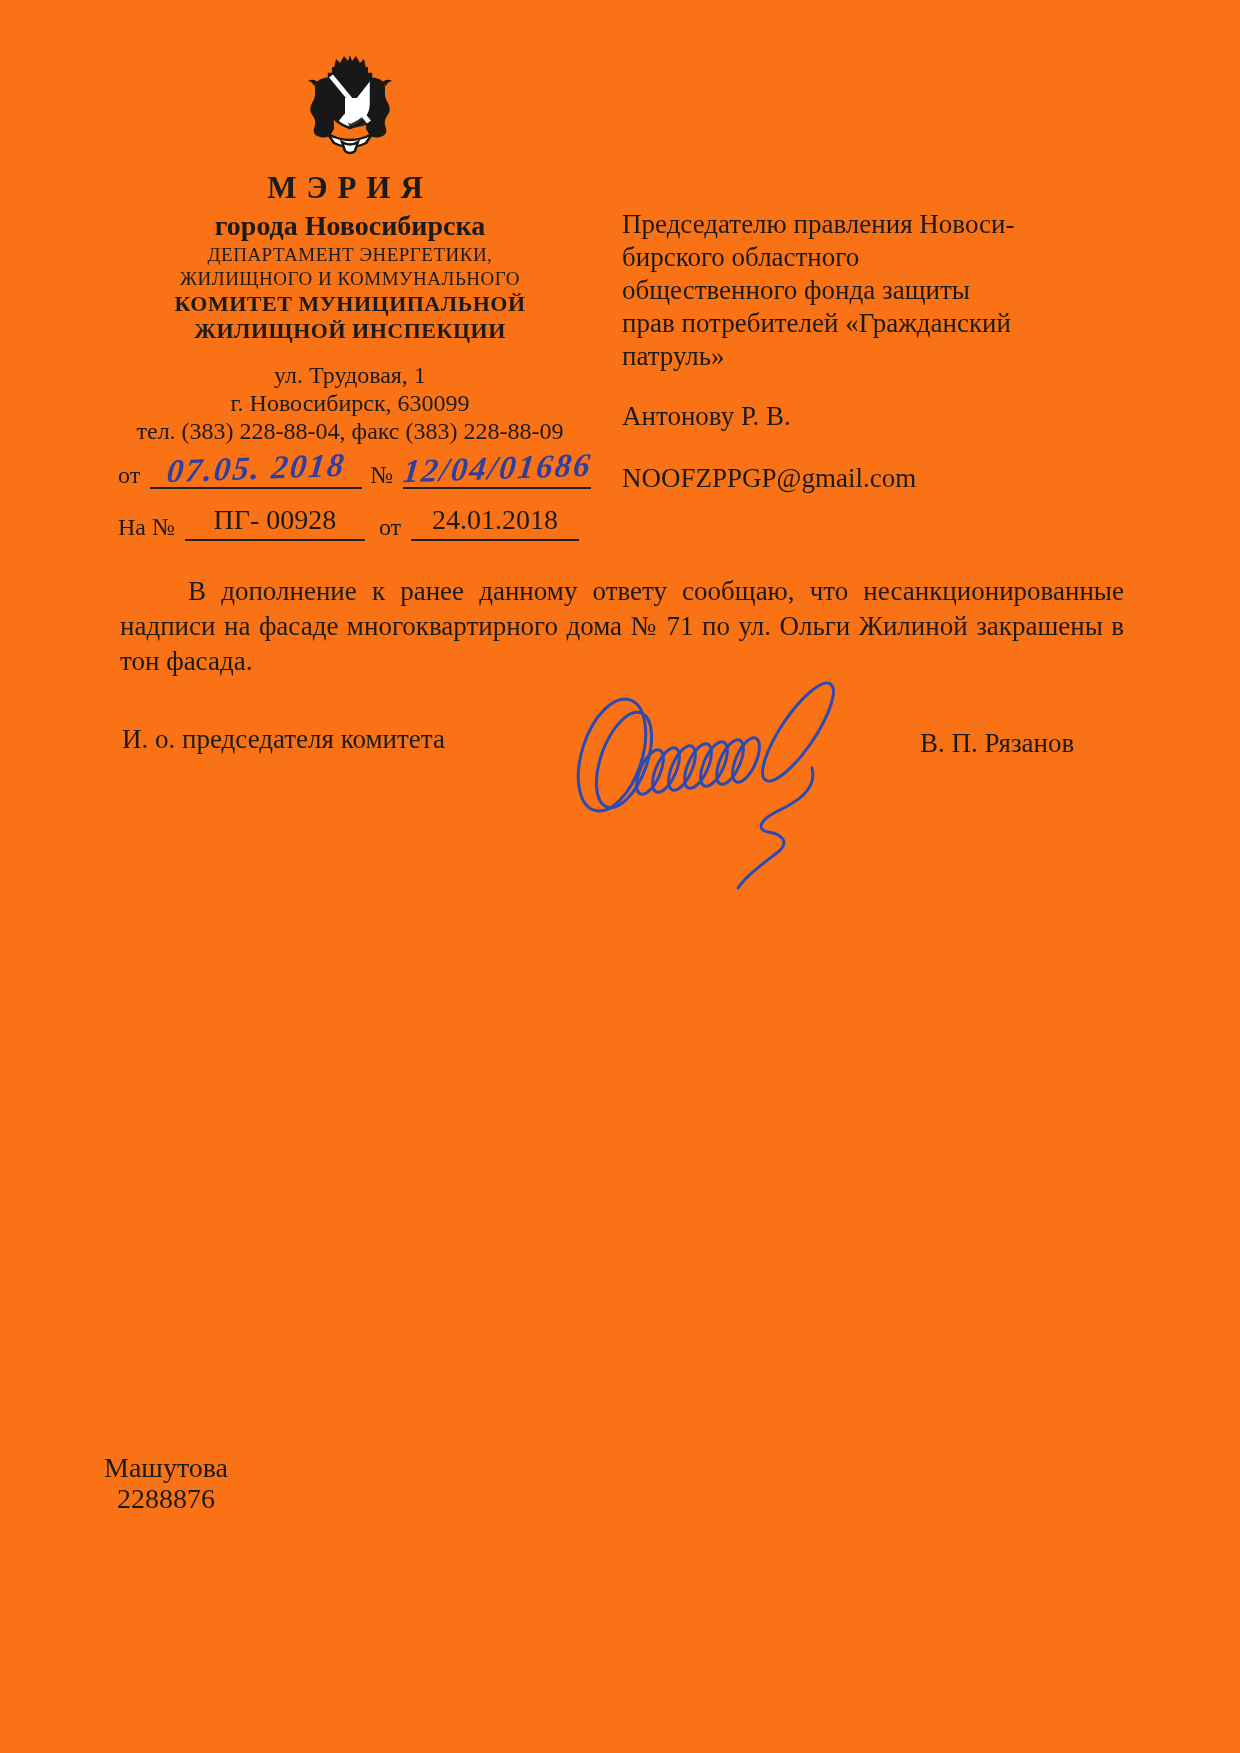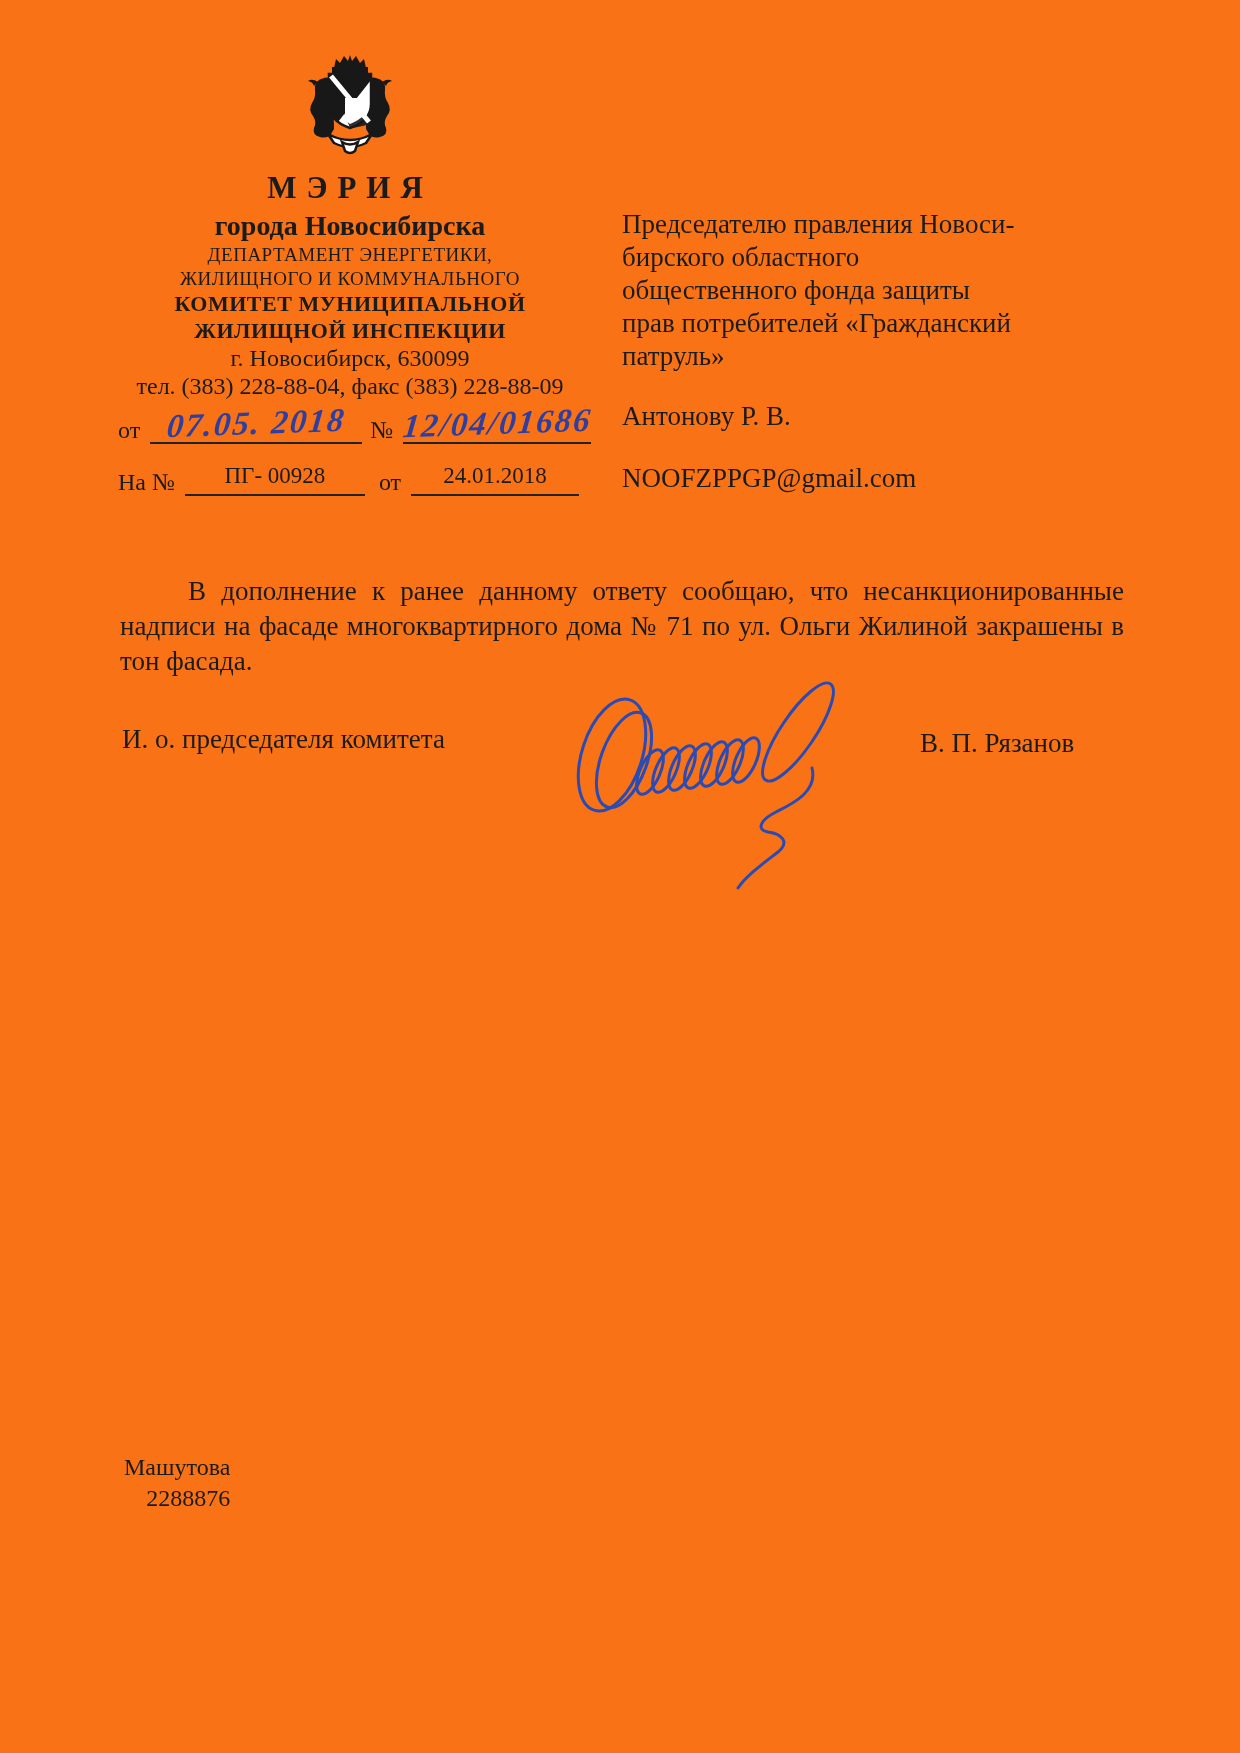--- a/index.html
+++ b/index.html
@@ -39,41 +39,41 @@
   }
   .hw{
     font-style:italic;
     color:#2e3f9f;
     font-size:33px;
     letter-spacing:2px;
     transform:rotate(-2deg) skewX(-8deg);
     display:inline-block;
     font-weight:bold;
   }
-  .typed-val{font-size:23px;}
+  .typed-val{font-size:28px;}
   .ref2{margin-top:14px;}
   
   .recipient{
     position:absolute;left:622px;top:208px;width:480px;
     font-size:27px;line-height:33px;text-align:left;
   }
   .recipient .name{margin-top:27px;}
   .recipient .email{margin-top:29px;}
   
   .body-par{
     position:absolute;left:120px;top:574px;width:1004px;
     font-size:27px;line-height:35px;
     text-align:justify;text-indent:68px;
   }
   
   .sig-title{position:absolute;left:122px;top:724px;font-size:27px;}
   .sig-name{position:absolute;left:920px;top:728px;font-size:27px;}
   .sig-svg{position:absolute;left:560px;top:680px;}
   
-  .footer{position:absolute;left:124px;top:1452px;font-size:24px;line-height:31px;text-align:right;}
+  .footer{position:absolute;left:104px;top:1452px;font-size:28px;line-height:31px;text-align:center;}
 </style>
 </head>
 <body>
 
 <div class="page">
 
   <div class="letterhead">
     <div class="emblem-wrap">
       <svg width="104" height="112" viewBox="0 0 104 112" aria-hidden="true">
 
@@ -97,20 +97,21 @@
         <path d="M30,82 q22,12 44,0 l-6,9 q-16,8 -32,0 z" fill="#ffffff" stroke="#181818" stroke-width="2.5"></path>
         <path d="M44,90 q8,5 16,0 l-3,9 q-5,4 -10,0 z" fill="#ffffff" stroke="#181818" stroke-width="2.5"></path>
       </svg>
     </div>
     <div class="org1">МЭРИЯ</div>
     <div class="org2">города Новосибирска</div>
     <div class="dept">ДЕПАРТАМЕНТ ЭНЕРГЕТИКИ,</div>
     <div class="dept">ЖИЛИЩНОГО И КОММУНАЛЬНОГО</div>
     <div class="committee">КОМИТЕТ МУНИЦИПАЛЬНОЙ</div>
     <div class="committee">ЖИЛИЩНОЙ ИНСПЕКЦИИ</div>
+    <div class="addr addr-first">ул. Трудовая, 1</div>
     <div class="addr">г. Новосибирск, 630099</div>
     <div class="addr">тел. (383) 228-88-04, факс (383) 228-88-09</div>
 
     <div class="ref-line">
       <span class="ref-label">от</span>
       <span class="u-line" style="width:212px;"><span class="hw">07.05. 2018</span></span>
       <span class="ref-label" style="padding-left:8px;">№</span>
       <span class="u-line" style="width:188px;"><span class="hw">12/04/01686</span></span>
     </div>
 

